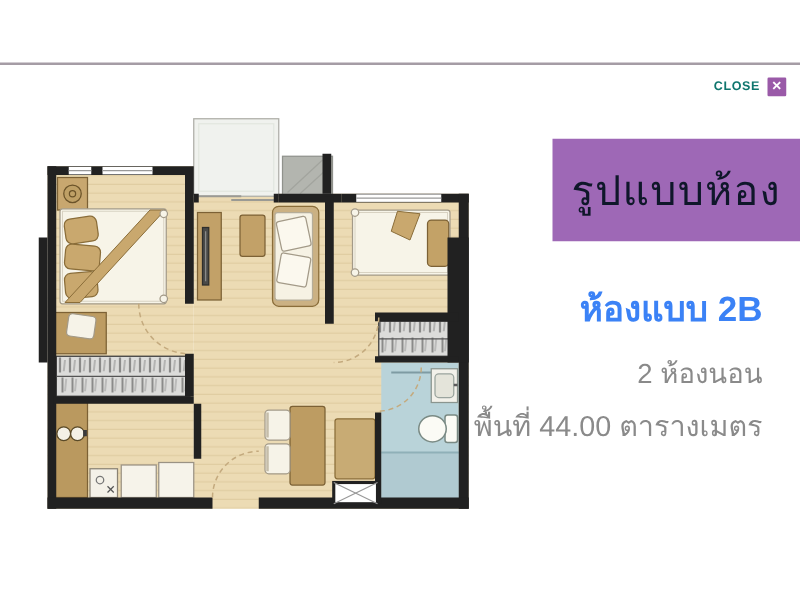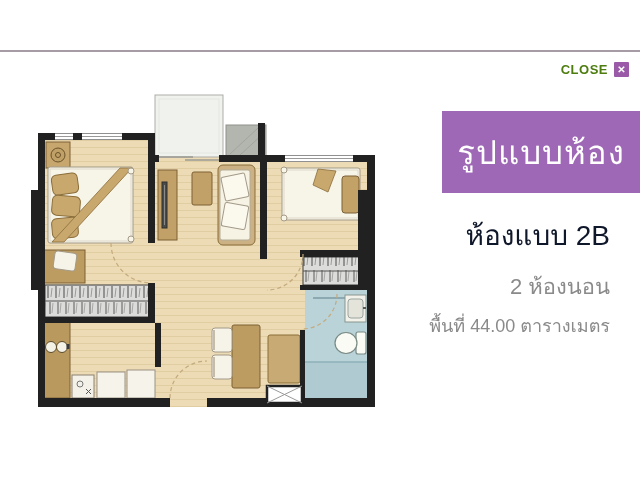--- a/index.html
+++ b/index.html
@@ -8,39 +8,39 @@
     font-family:"Liberation Sans", sans-serif;
   }
   .top-divider{
     position:absolute;left:0;top:50px;width:640px;height:2px;background:#a59ca5;
   }
   .close-btn{
     position:absolute;top:62px;right:11px;display:flex;align-items:center;gap:6px;
     cursor:pointer;
   }
   .close-label{
-    font-size:13px;font-weight:bold;letter-spacing:.5px;color:#4d7c0f;
+    font-size:10px;font-weight:bold;letter-spacing:.5px;color:#0f766e;
   }
   .close-x{
     width:15px;height:15px;background:#9a5aa8;color:#ffffff;font-size:10px;
     line-height:15px;text-align:center;font-weight:bold;border-radius:1px;
   }
   .banner{
     position:absolute;top:111px;right:0;width:198px;height:82px;background:#9e68b6;
     display:flex;align-items:center;justify-content:center;
   }
   .banner-title{
-    color:#ffffff;font-size:33px;font-weight:400;letter-spacing:1px;
+    color:#0f172a;font-size:33px;font-weight:400;letter-spacing:1px;
   }
   .unit-info{
     position:absolute;top:209px;right:30px;width:320px;text-align:right;color:#8a8a8a;
   }
-  .unit-type{font-size:28px;color:#0f172a;font-weight:400;margin:4px 0 12px 0;}
+  .unit-type{font-size:28px;color:#3b82f6;font-weight:700;margin:16px 0 12px 0;}
   .unit-bedrooms{font-size:22px;margin:0 0 7px 0;}
-  .unit-area{font-size:18px;margin:0;}
+  .unit-area{font-size:23px;margin:0;}
   .floorplan{
     position:absolute;left:30px;top:92px;width:350px;height:324px;
   }
   .floorplan svg{display:block;width:100%;height:100%;}
 </style>
 </head>
 <body>
 
 <div class="screen">
 

